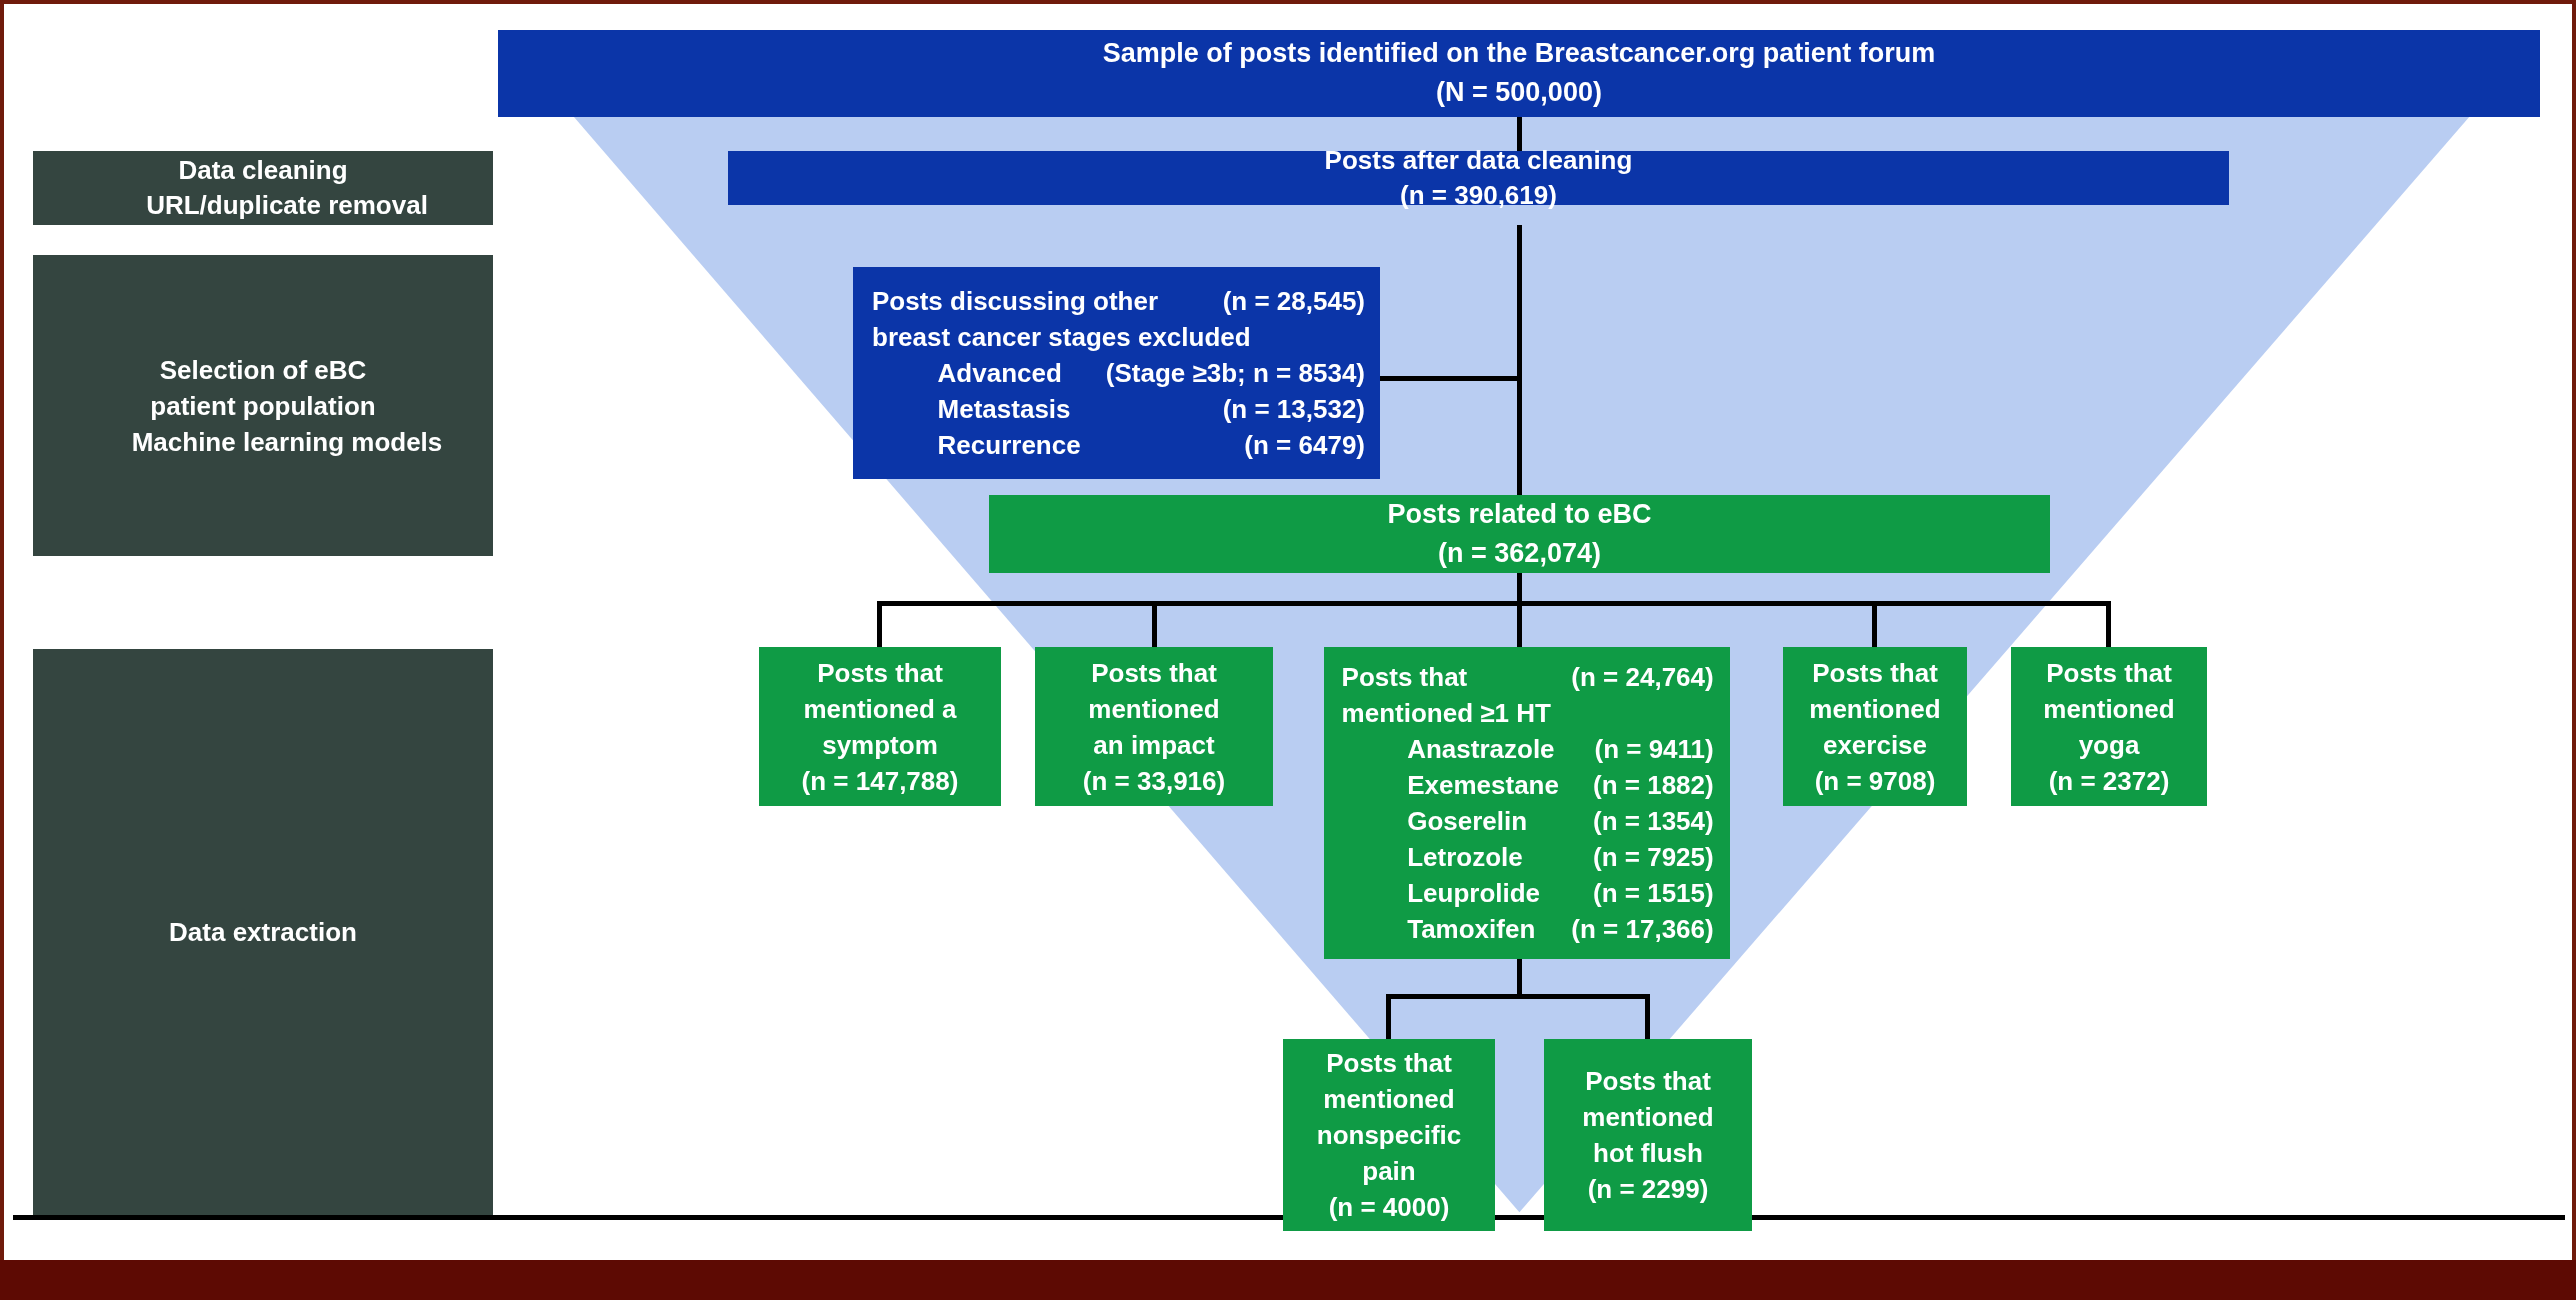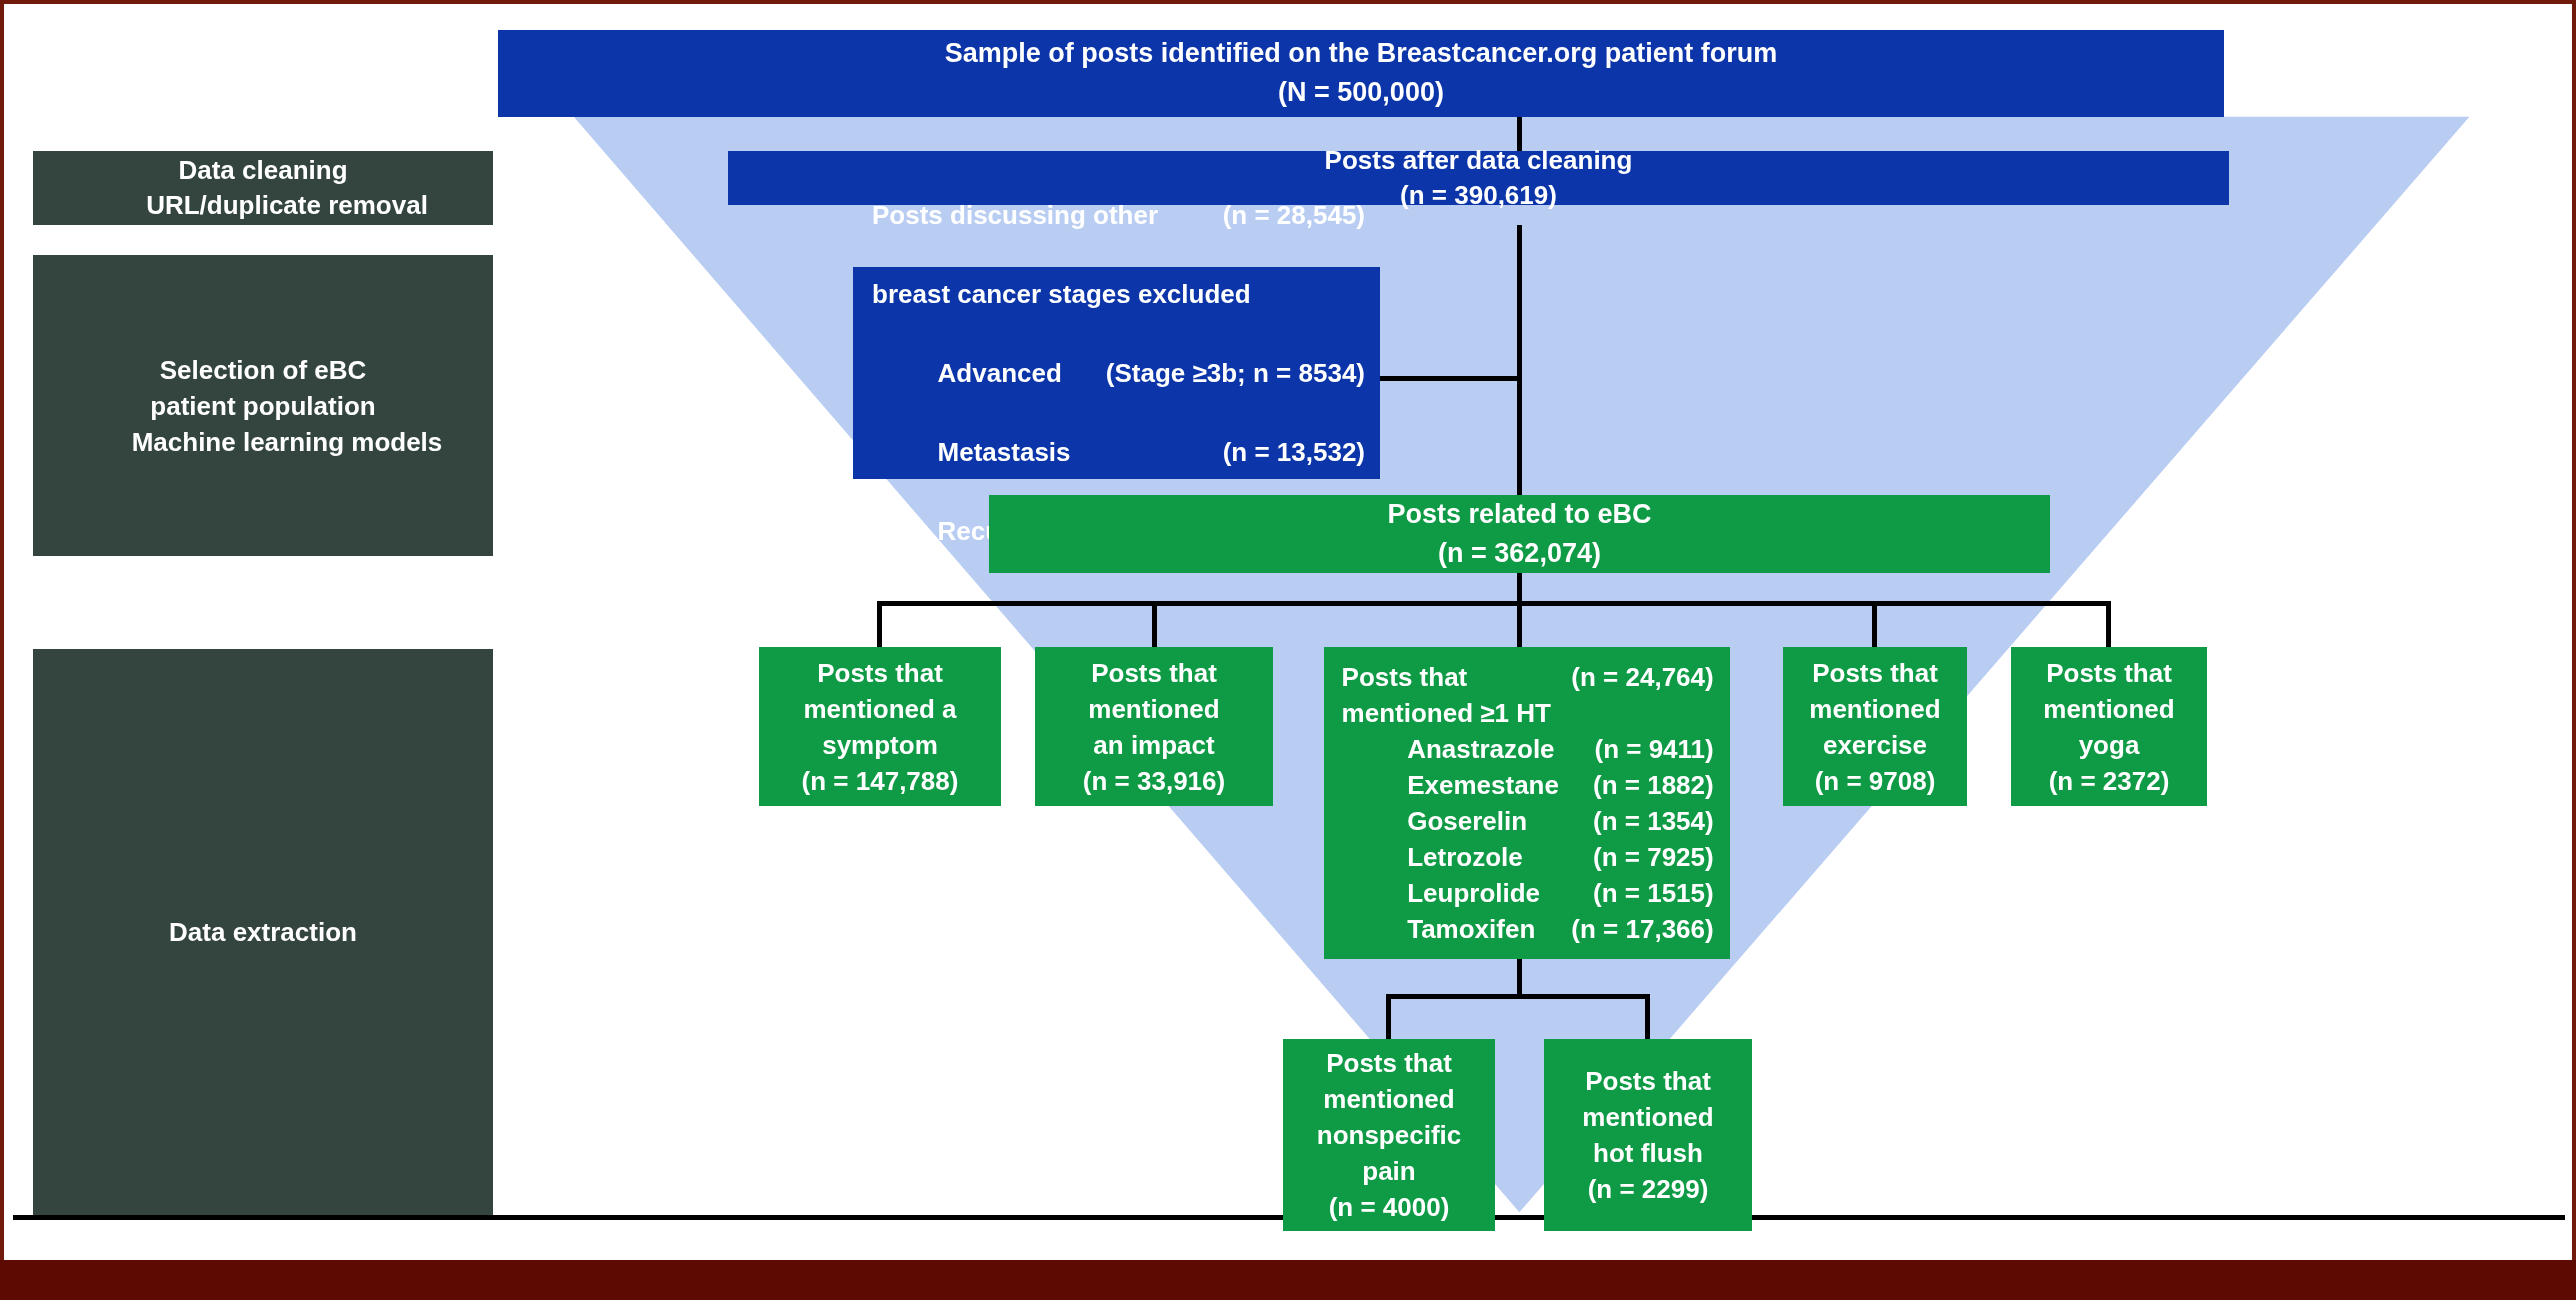--- a/index.html
+++ b/index.html
@@ -55,31 +55,31 @@
   </div>
   <div class="box slatebox" style="left:33px;top:255px;width:460px;height:301px;">
     <div>Selection of eBC</div>
     <div>patient population</div>
     <div class="rg">Machine learning models</div>
   </div>
   <div class="box slatebox" style="left:33px;top:649px;width:460px;height:566px;">
     <div>Data extraction</div>
   </div>
 
-  <div class="box blue big" style="left:498px;top:29.5px;width:1726px;height:87px;">
+  <div class="box blue big" style="left:498px;top:29.5px;width:2042px;height:87px;">
     <div>Sample of posts identified on the Breastcancer.org patient forum</div>
     <div>(N = 500,000)</div>
   </div>
 
   <div class="box blue" style="left:728px;top:151px;width:1501px;height:54px;font-size:26px;line-height:35px;">
     <div>Posts after data cleaning</div>
     <div>(n = 390,619)</div>
   </div>
 
-  <div class="box blue leftalign" style="left:853px;top:267px;width:527px;height:212px;box-sizing:border-box;gap:43px;">
+  <div class="box blue leftalign" style="left:853px;top:267px;width:527px;height:212px;box-sizing:border-box;">
     <div class="row">
       <span>Posts discussing other</span>
       <span>(n = 28,545)</span>
     </div>
     <div>breast cancer stages excluded</div>
     <div class="row rg">
       <span class="nm">Advanced</span>
       <span>(Stage ≥3b; n = 8534)</span>
     </div>
     <div class="row rg">

